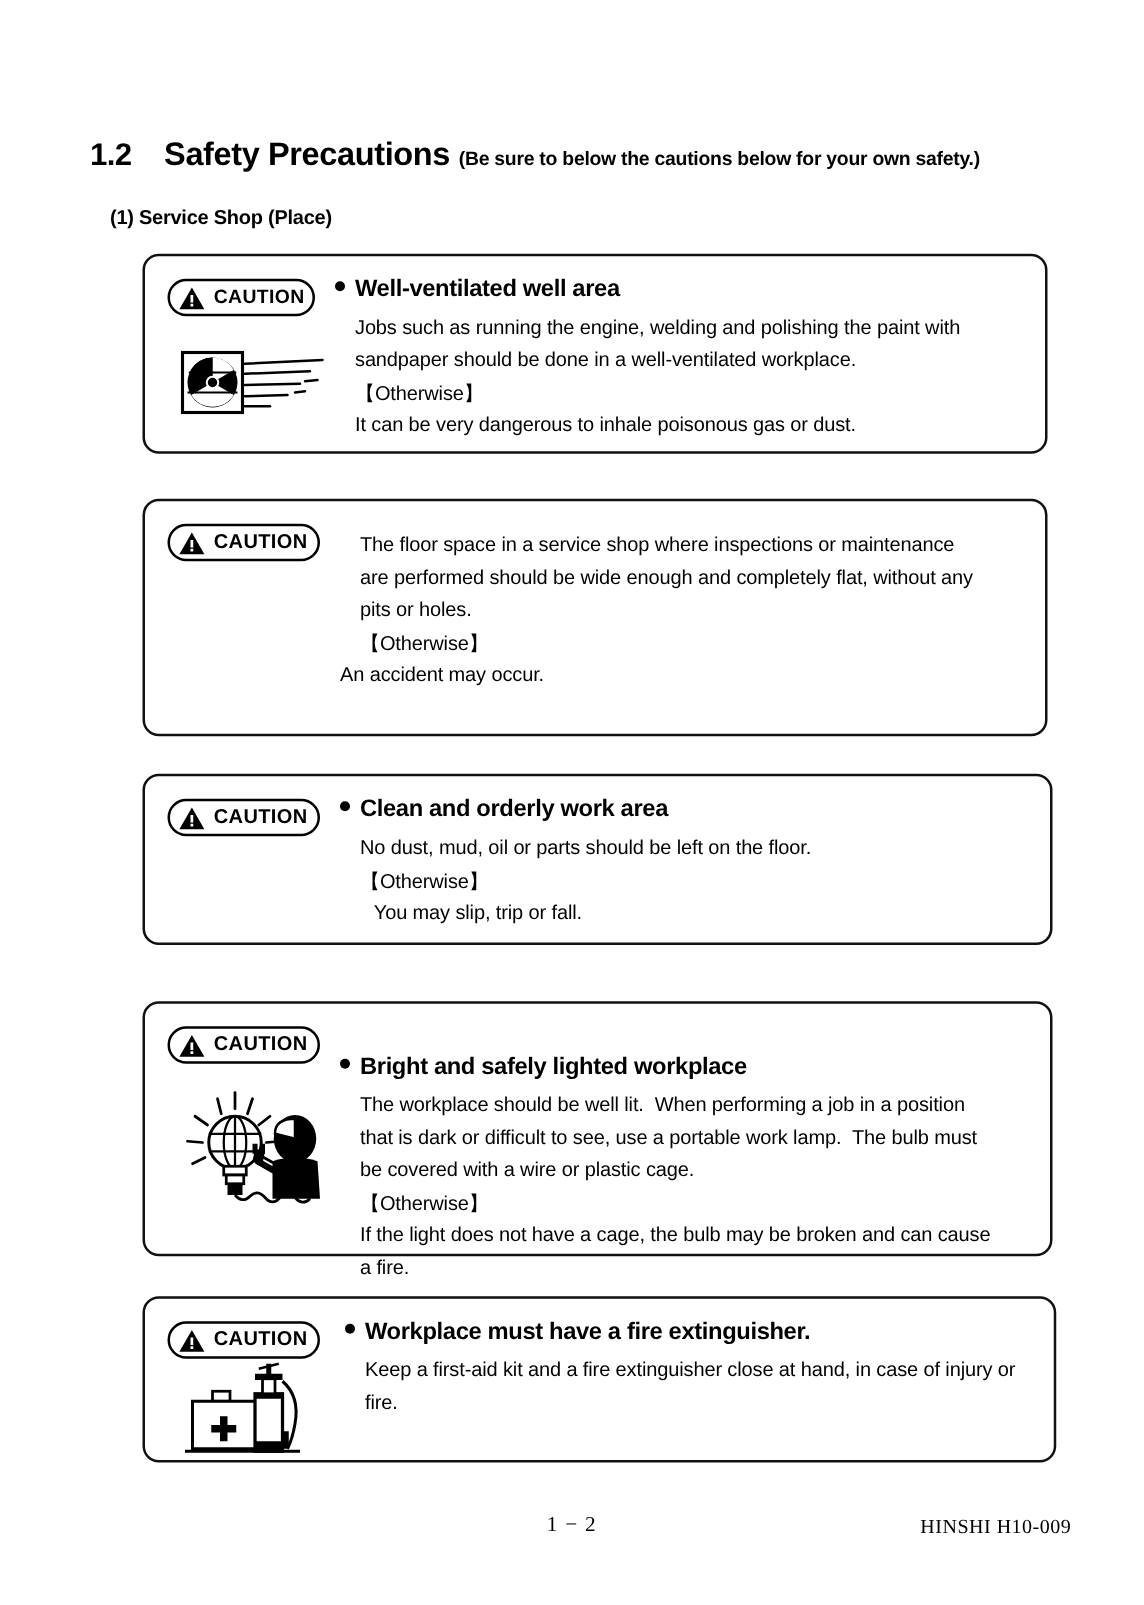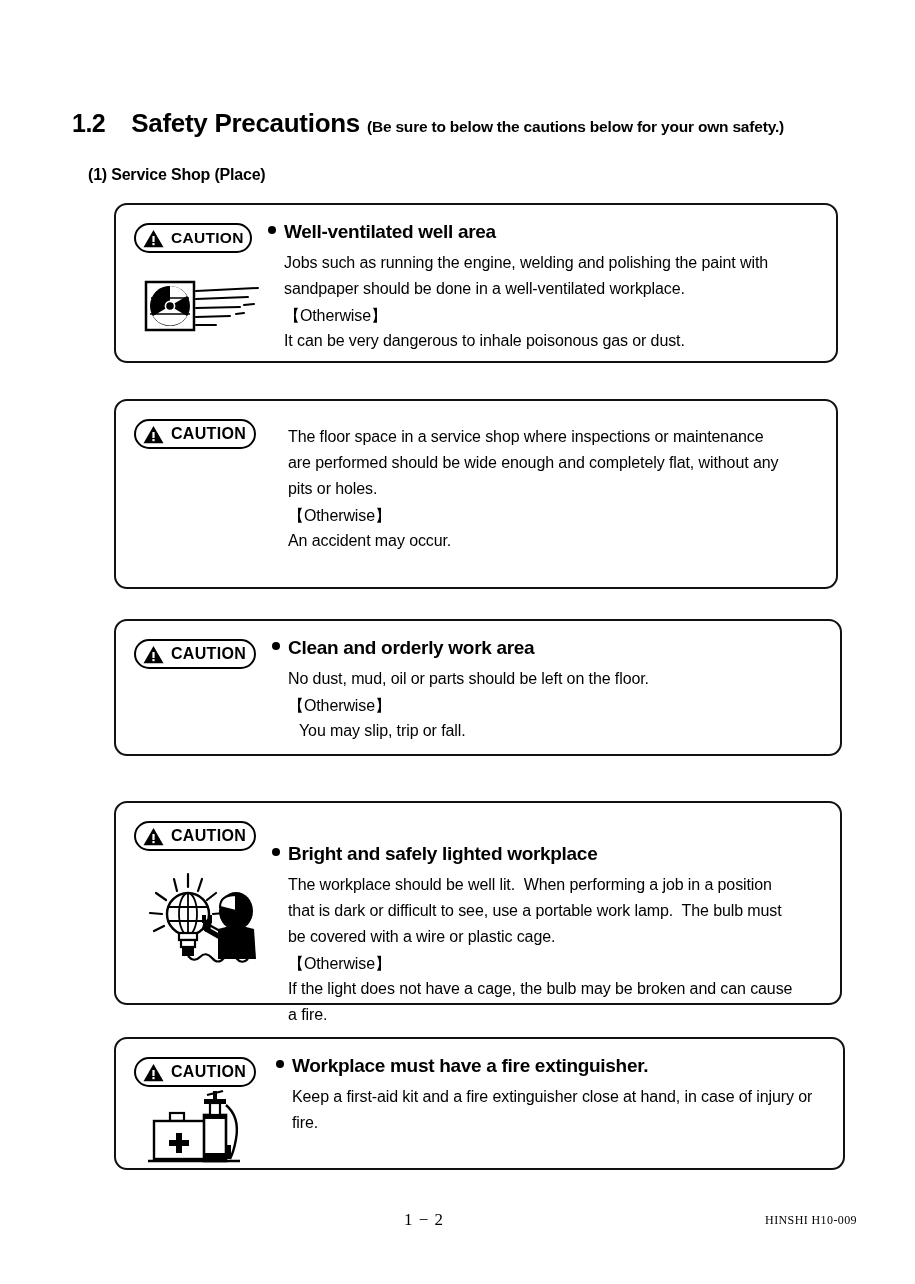--- a/index.html
+++ b/index.html
@@ -136,32 +136,32 @@
   
   .illus {
     position: absolute;
   }
 
   
   #page-number {
     position: absolute;
     left: 0;
     top: 1210px;
-    width: 848px;
+    width: 915px;
     text-align: center;
     font-family: "Liberation Serif", serif;
     font-size: 17px;
     letter-spacing: 1px;
   }
   #doc-code {
     position: absolute;
     right: 58px;
     top: 1213px;
     font-family: "Liberation Serif", serif;
-    font-size: 12px;
+    font-size: 16px;
     letter-spacing: 0.4px;
   }
 </style>
 </head>
 <body>
 
 <div id="header">
   <span id="sec-num">1.2</span>
   <span id="sec-title">Safety Precautions</span>
   <span id="sec-sub">(Be sure to below the cautions below for your own safety.)</span>
@@ -227,21 +227,21 @@
       <rect x="9.4" y="14" width="2.2" height="2.2" fill="#fff"></rect>
     </svg>
     <span class="btext">CAUTION</span>
   </div>
 
   <div class="content" style="left:156px; width:556px;">
     <div class="body-text" style="margin-left:16px;">The floor space in a service shop where inspections or maintenance
 are performed should be wide enough and completely flat, without any
 pits or holes.</div>
     <div class="otherwise" style="margin-left:16px;">【Otherwise】</div>
-    <div class="consequence" style="margin-left:16px;">An accident may occur.</div>
+    <div class="consequence" style="">An accident may occur.</div>
   </div>
 </div>
 
 <div class="panel" style="left:114px; top:619px; width:728px; height:137px;">
 
   <div class="badge caution" style="width:122px;">
     <svg class="tri" width="21" height="19" viewBox="0 0 21 19">
       <polygon points="10.5,1 20.5,18.3 0.5,18.3" fill="#000"></polygon>
       <rect x="9.4" y="7" width="2.2" height="6" fill="#fff"></rect>
       <rect x="9.4" y="14" width="2.2" height="2.2" fill="#fff"></rect>

